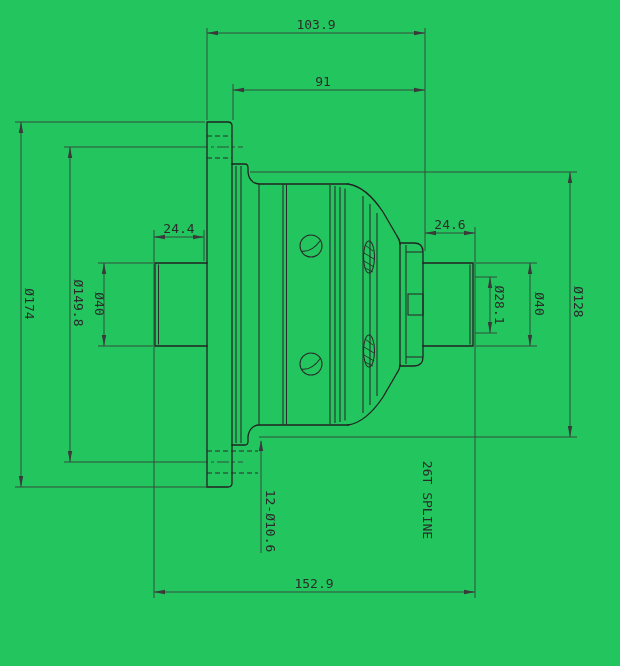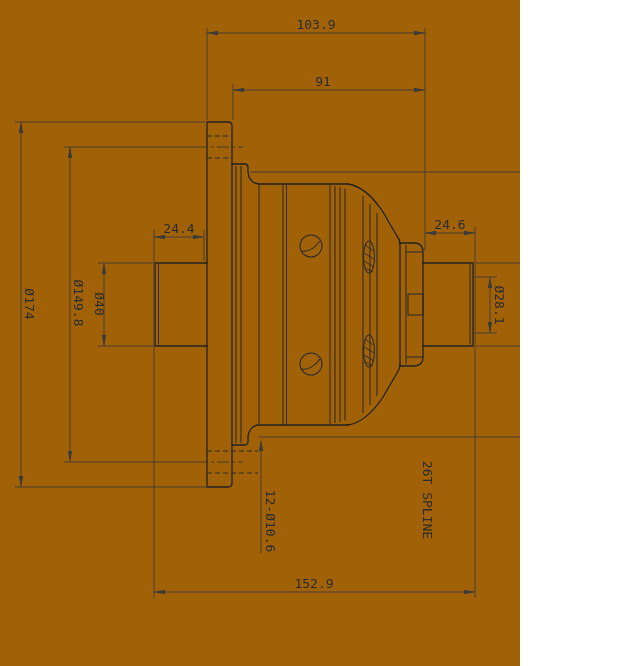--- a/index.html
+++ b/index.html
@@ -1,16 +1,16 @@
 <!DOCTYPE html>
 <html><head>
 <meta charset="utf-8">
 <style>
   html,body{margin:0;padding:0;background:#ffffff;}
-  .stage{position:relative;width:520px;height:666px;background:#a16207;overflow:hidden;}
+  .stage{position:relative;width:620px;height:666px;background:#22c55e;overflow:hidden;}
   svg{display:block;}
   .geo{stroke:#222;fill:none;stroke-width:1.3;stroke-linecap:square;}
   .geo2{stroke:#2b2b2b;fill:none;stroke-width:1.05;}
   .hid{stroke:#2b2b2b;fill:none;stroke-width:1;stroke-dasharray:5 3;}
   .cl{stroke:#333;fill:none;stroke-width:.8;stroke-dasharray:12 3 3 3;}
   .dim{stroke:#3a3a3a;fill:none;stroke-width:.85;}
   .ar{fill:#3a3a3a;stroke:none;}
   .hatch{stroke:#222;stroke-width:.8;fill:none;}
   text{font:13px "DejaVu Sans Mono","Liberation Mono",monospace;fill:#2b2b2b;}
 </style>

